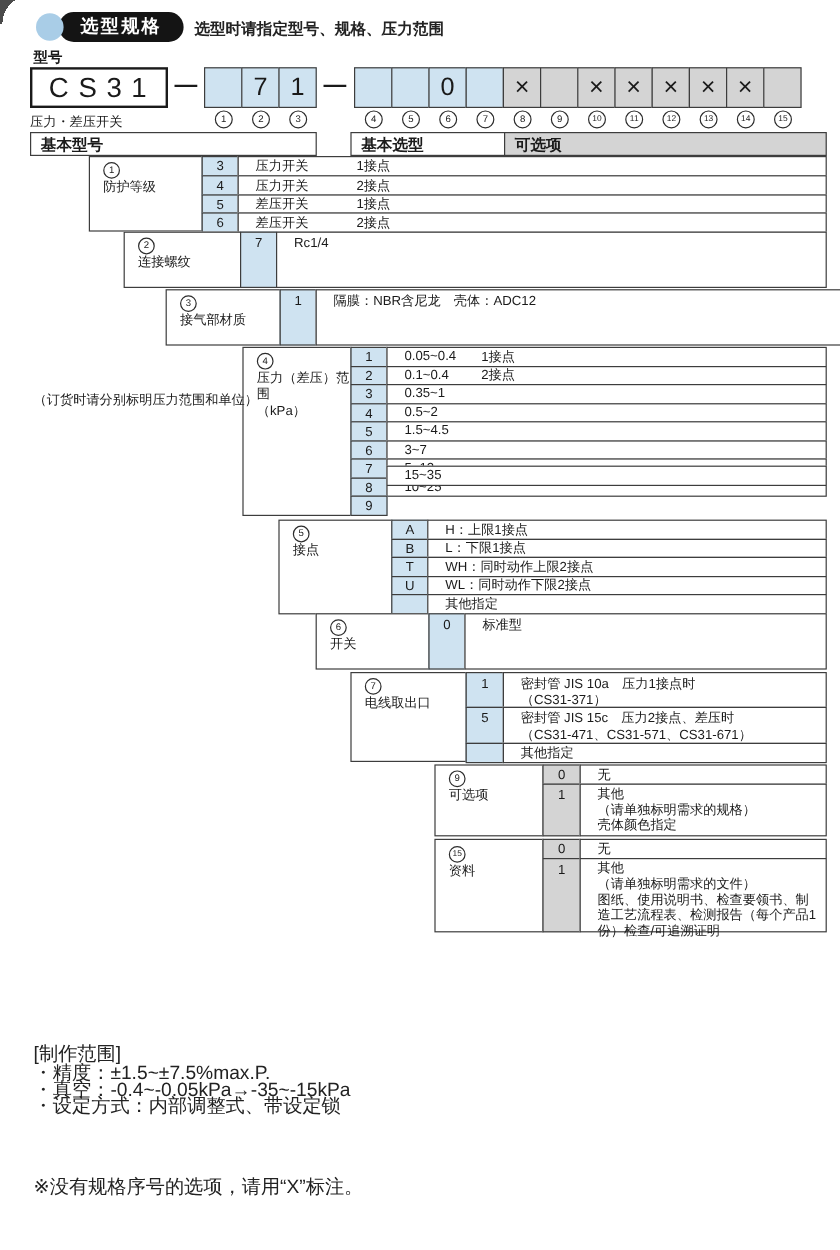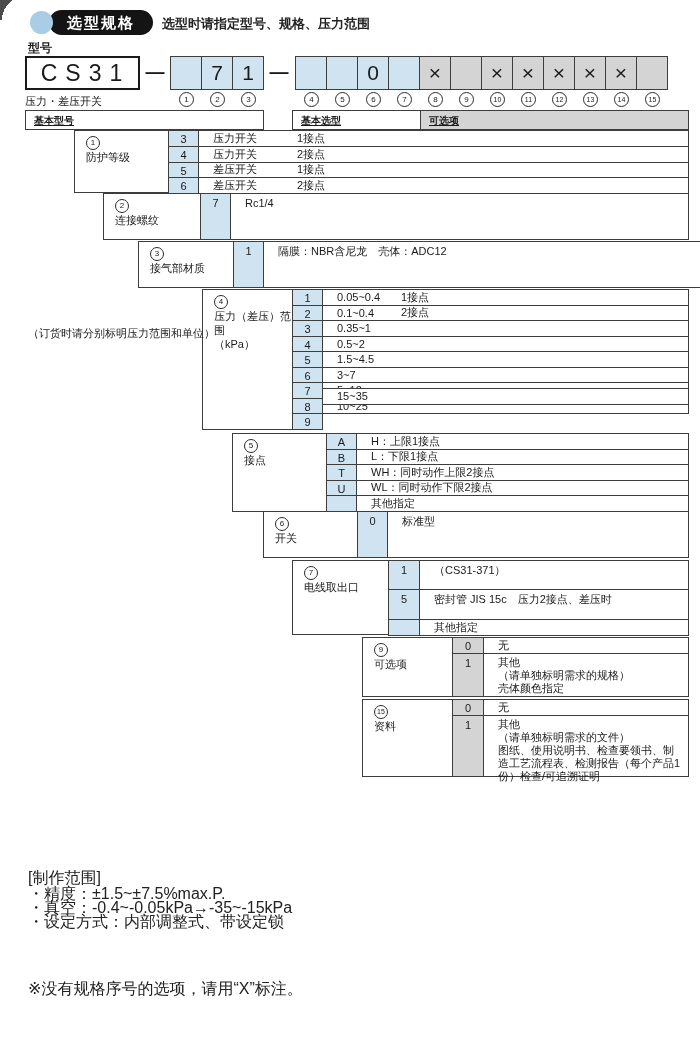--- a/index.html
+++ b/index.html
@@ -16,21 +16,21 @@
   .desctop{font-size:11px;padding:2px 0 0 14px;line-height:14px;}
   .d1{display:inline-block;}
   .lblbox{font-size:11px;padding:3px 0 0 11px;line-height:14px;}
   .circ{display:inline-block;width:12px;height:12px;border:1px solid #2c2c2c;border-radius:50%;
         font-size:8px;line-height:12px;text-align:center;background:#fff;}
   .mk{position:absolute;width:13px;height:13px;border:1px solid #2c2c2c;border-radius:50%;
       font-size:8px;line-height:13px;text-align:center;top:92px;background:#fff;}
   .mbox{position:absolute;top:56px;width:32px;height:34px;box-sizing:border-box;border:1px solid #3d3d3d;
         text-align:center;font-size:21px;line-height:32px;}
   .dash{position:absolute;top:56px;height:34px;text-align:center;font-size:19px;line-height:32px;font-weight:bold;}
-  .hdr{font-size:10px;font-weight:bold;line-height:19px;padding-left:8px;text-decoration:underline;}
+  .hdr{font-size:13px;font-weight:bold;line-height:19px;padding-left:8px;}
   .ftxt{position:absolute;left:28px;font-size:16px;color:#222;}
 </style>
 </head>
 <body>
 
 <div id="page">
 
   
   <div class="nb" style="left:0;top:0;width:26px;height:20px;background:radial-gradient(circle at 26px 20px, rgba(0,0,0,0) 0 24px, #4b4b4b 24px);"></div>
 
@@ -205,25 +205,27 @@
   </div>
 
   
   <div class="grp">
     <div class="b lblbox" style="left:292px;top:560px;width:97px;height:75px;">
       <span class="circ">7</span>
       <div>电线取出口</div>
     </div>
     <div class="b blue codetop" style="left:388px;top:560px;width:32px;height:30px;">1</div>
     <div class="b desctop" style="left:419px;top:560px;width:270px;height:30px;">
+      <div>密封管 JIS 10a　压力1接点时</div>
       <div>（CS31-371）</div>
     </div>
     <div class="b blue codetop" style="left:388px;top:589px;width:32px;height:31px;">5</div>
     <div class="b desctop" style="left:419px;top:589px;width:270px;height:31px;">
       <div>密封管 JIS 15c　压力2接点、差压时</div>
+      <div>（CS31-471、CS31-571、CS31-671）</div>
     </div>
     <div class="b blue code" style="left:388px;top:619px;width:32px;height:17px;"></div>
     <div class="b desc" style="left:419px;top:619px;width:270px;height:17px;">其他指定</div>
   </div>
 
   
   <div class="grp">
     <div class="b lblbox" style="left:362px;top:637px;width:91px;height:60px;">
       <span class="circ">9</span>
       <div>可选项</div>

